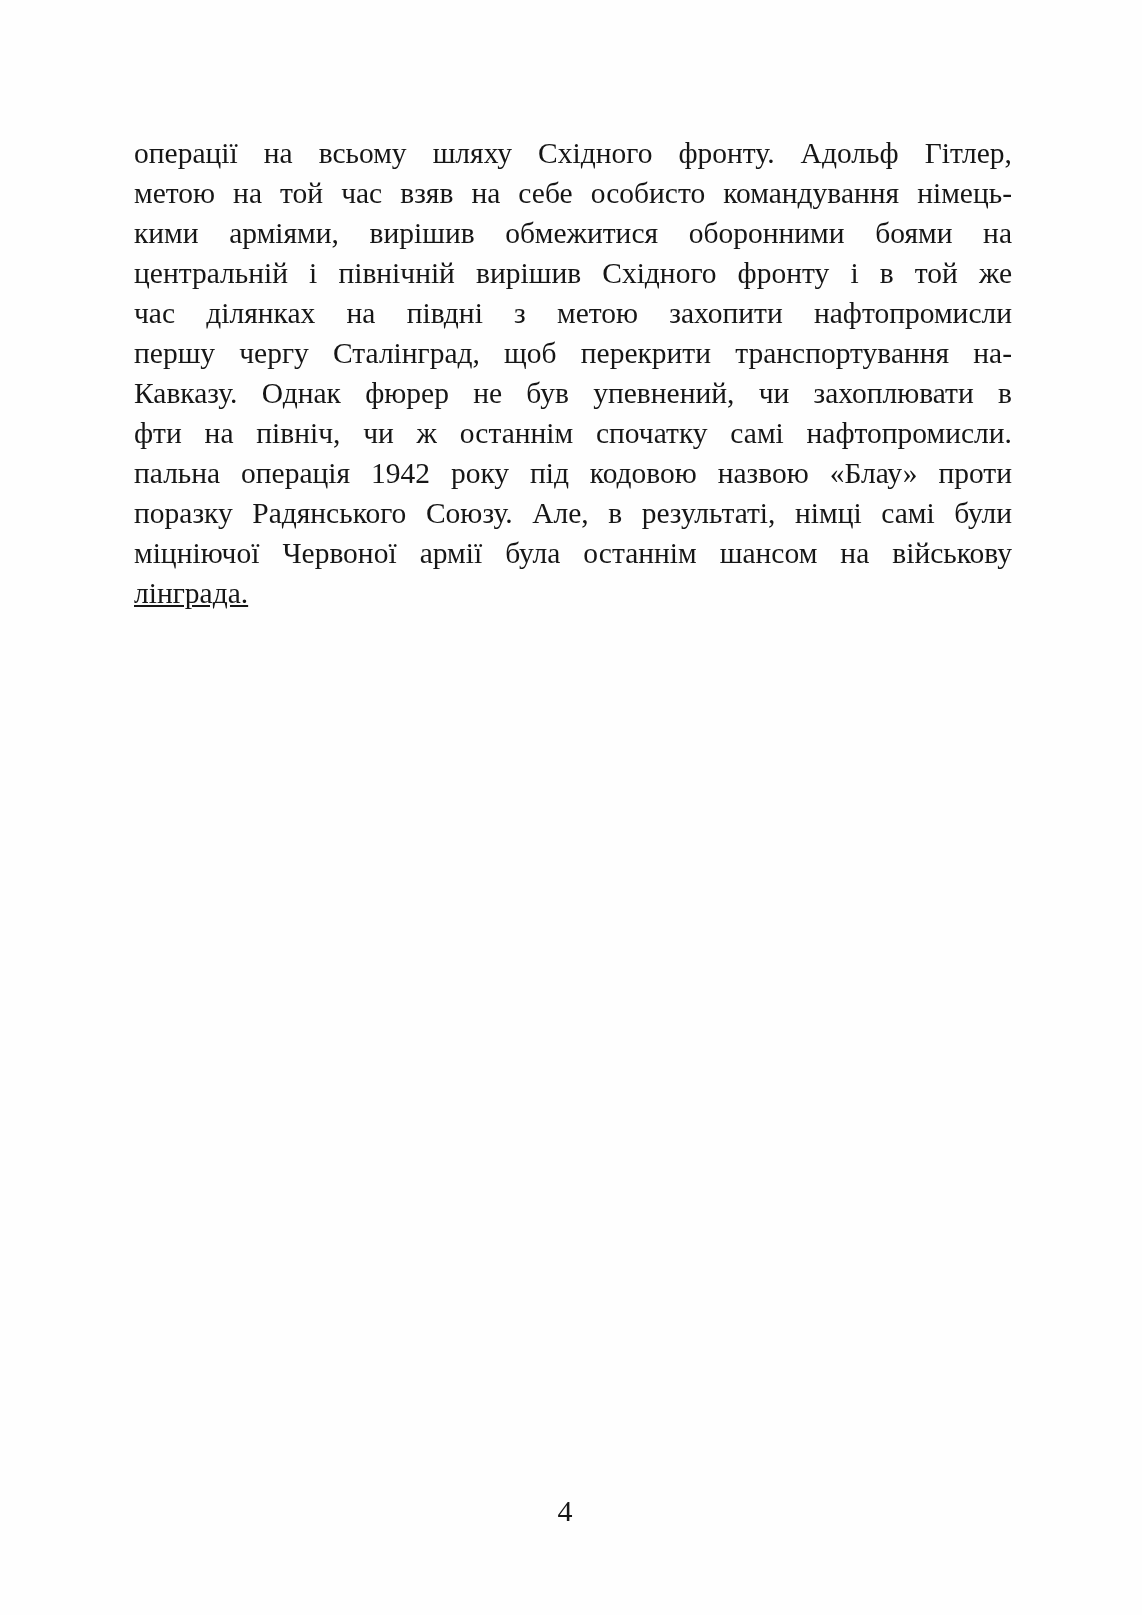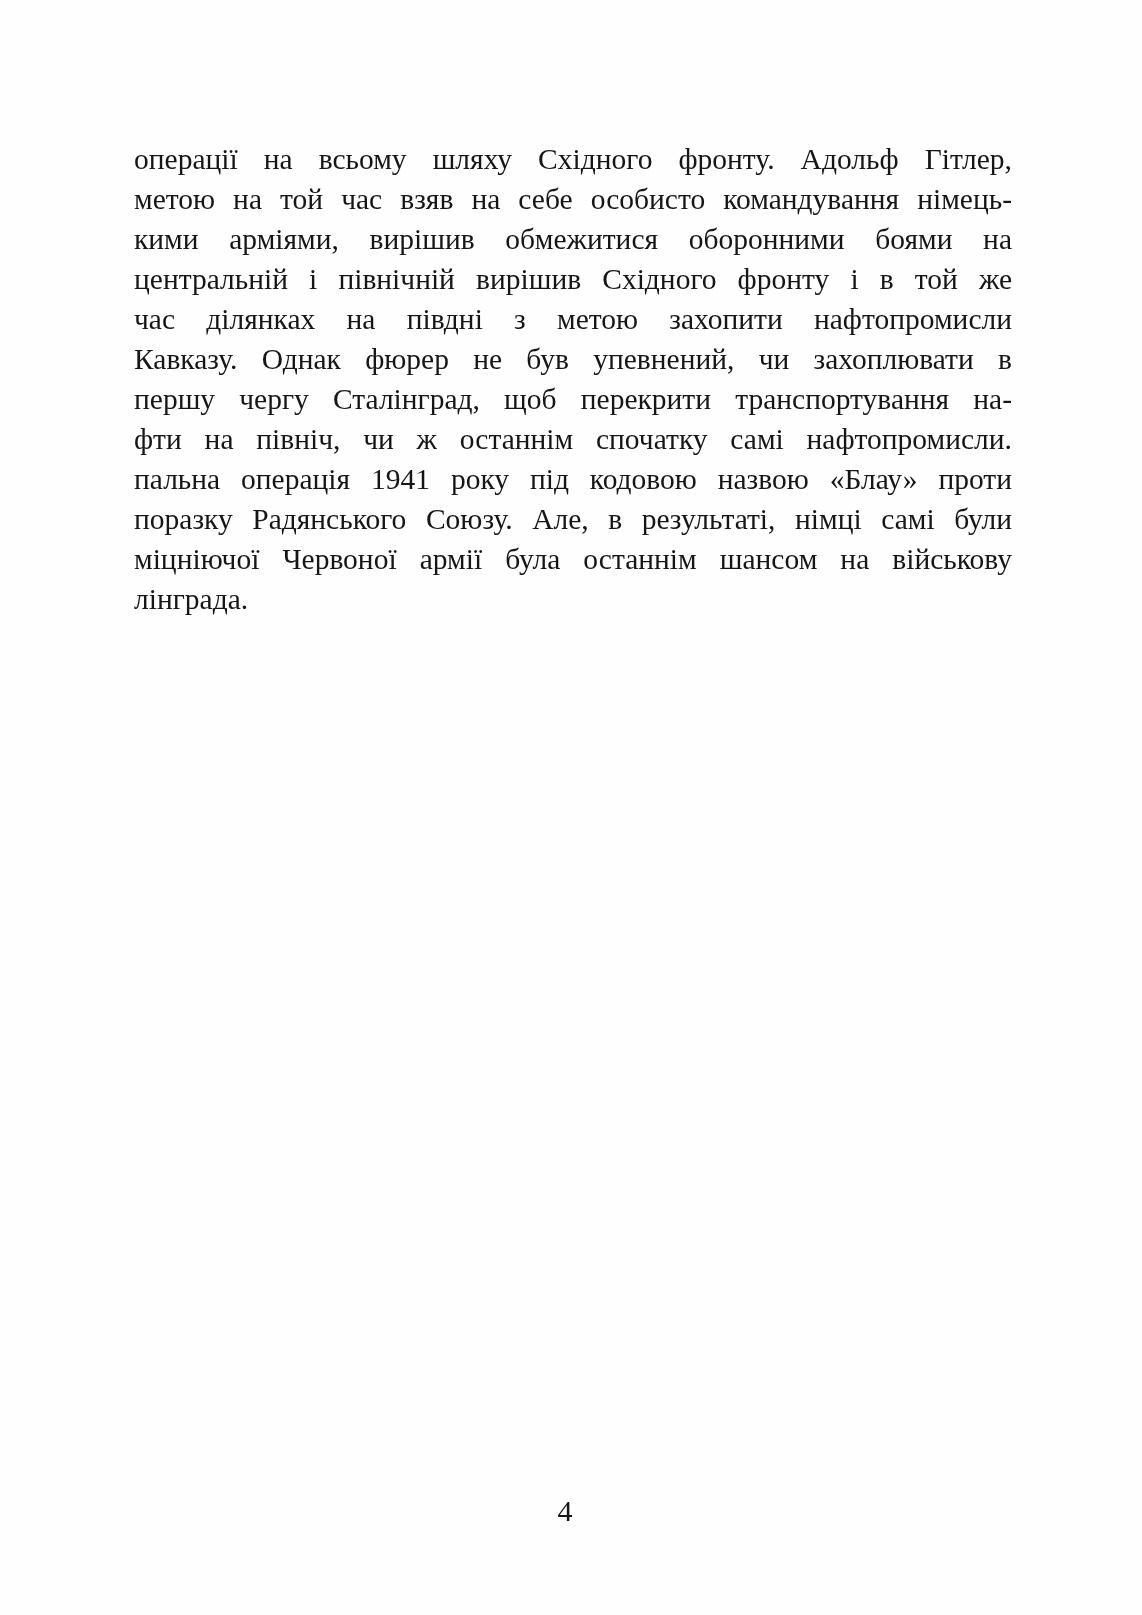--- a/index.html
+++ b/index.html
@@ -20,32 +20,32 @@
     inset: 0;
     background: #fefefe;
   }
   .text-block {
     position: absolute;
     left: 134px;
     top: 133px;
     width: 878px;
     font-size: 29.5px;
     line-height: 40px;
-    margin-top: 6px;
   }
   .text-line {
     text-align: justify;
     text-align-last: justify;
     text-justify: inter-word;
     height: 40px;
     overflow: hidden;
     white-space: normal;
   }
   .text-line.last {
     text-align-last: left;
+    text-decoration: underline;
   }
   .page-number {
     position: absolute;
     left: 0;
     top: 1493px;
     width: 1130px;
     text-align: center;
     font-size: 30px;
     line-height: 36px;
     color: #161616;
@@ -55,24 +55,24 @@
 <body>
 
 <div class="page">
 
   <div class="text-block">
     <div class="text-line">операції на всьому шляху Східного фронту. Адольф Гітлер,</div>
     <div class="text-line">метою на той час взяв на себе особисто командування німець-</div>
     <div class="text-line">кими арміями, вирішив обмежитися оборонними боями на</div>
     <div class="text-line">центральній і північній вирішив Східного фронту і в той же</div>
     <div class="text-line">час ділянках на півдні з метою захопити нафтопромисли</div>
+    <div class="text-line">першу чергу Сталінград, щоб перекрити транспортування на-</div>
     <div class="text-line">Кавказу. Однак фюрер не був упевнений, чи захоплювати в</div>
-    <div class="text-line">першу чергу Сталінград, щоб перекрити транспортування на-</div>
     <div class="text-line">фти на північ, чи ж останнім спочатку самі нафтопромисли.</div>
-    <div class="text-line">пальна операція 1941 року під кодовою назвою «Блау» проти</div>
+    <div class="text-line">пальна операція 1942 року під кодовою назвою «Блау» проти</div>
     <div class="text-line">поразку Радянського Союзу. Але, в результаті, німці самі були</div>
     <div class="text-line">міцніючої Червоної армії була останнім шансом на військову</div>
     <div class="text-line last">лінграда.</div>
   </div>
 
   <div class="page-number">4</div>
 
 </div>
 
 </body></html>

